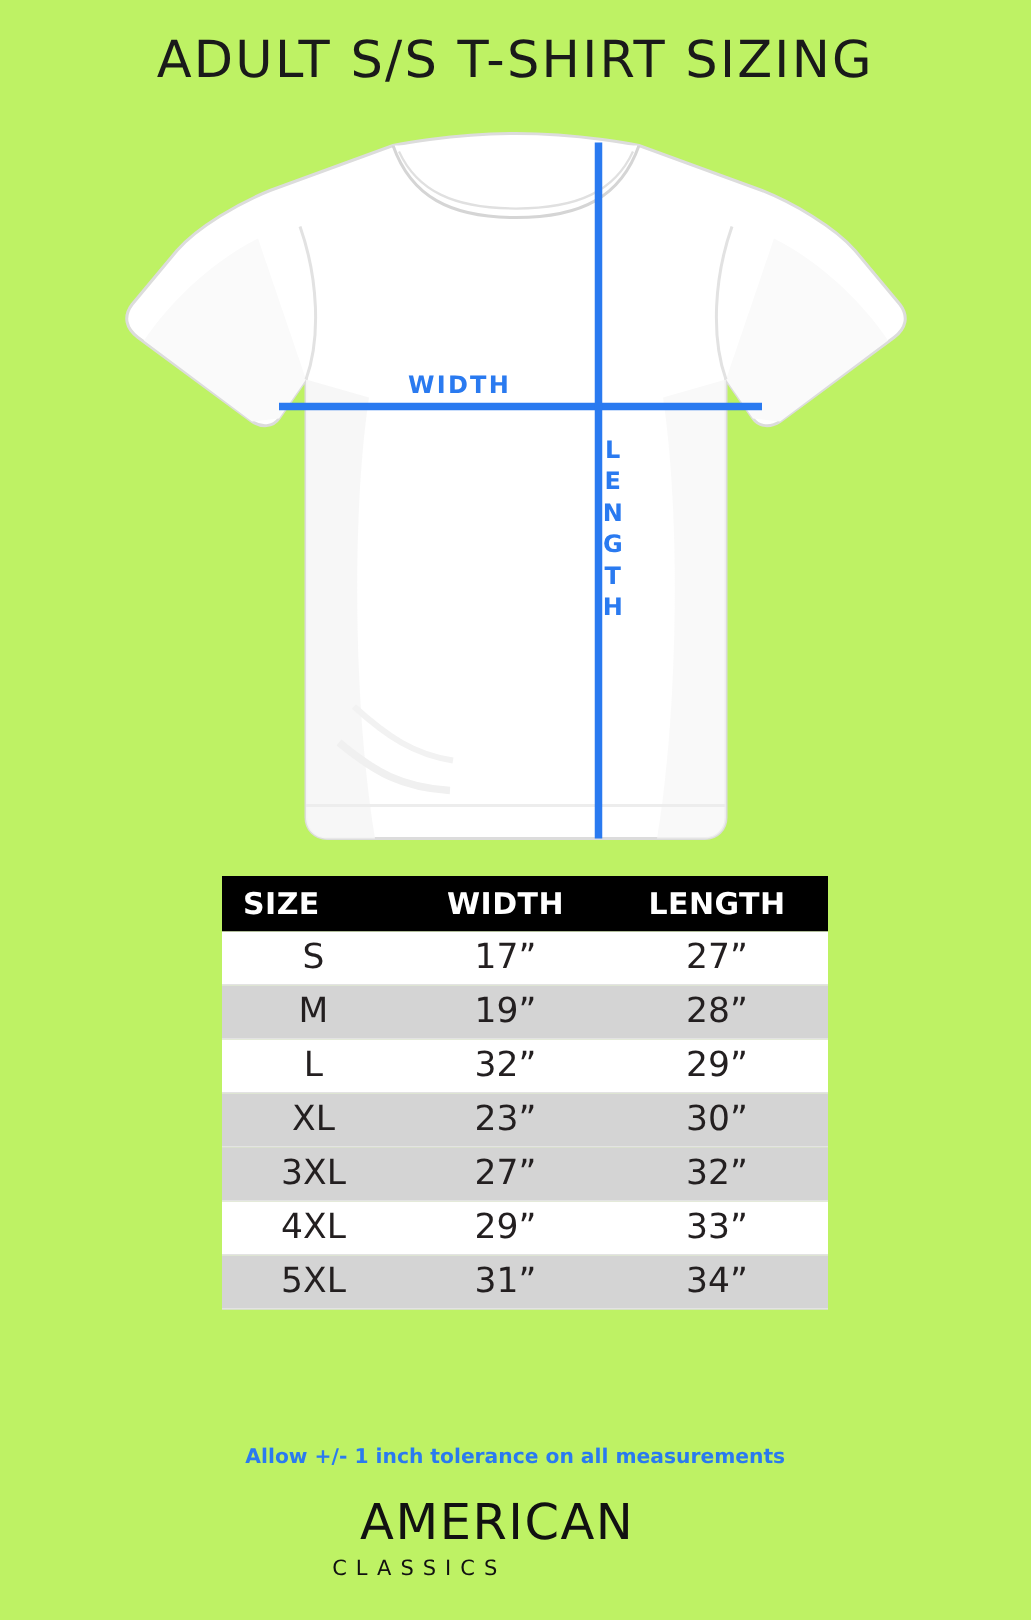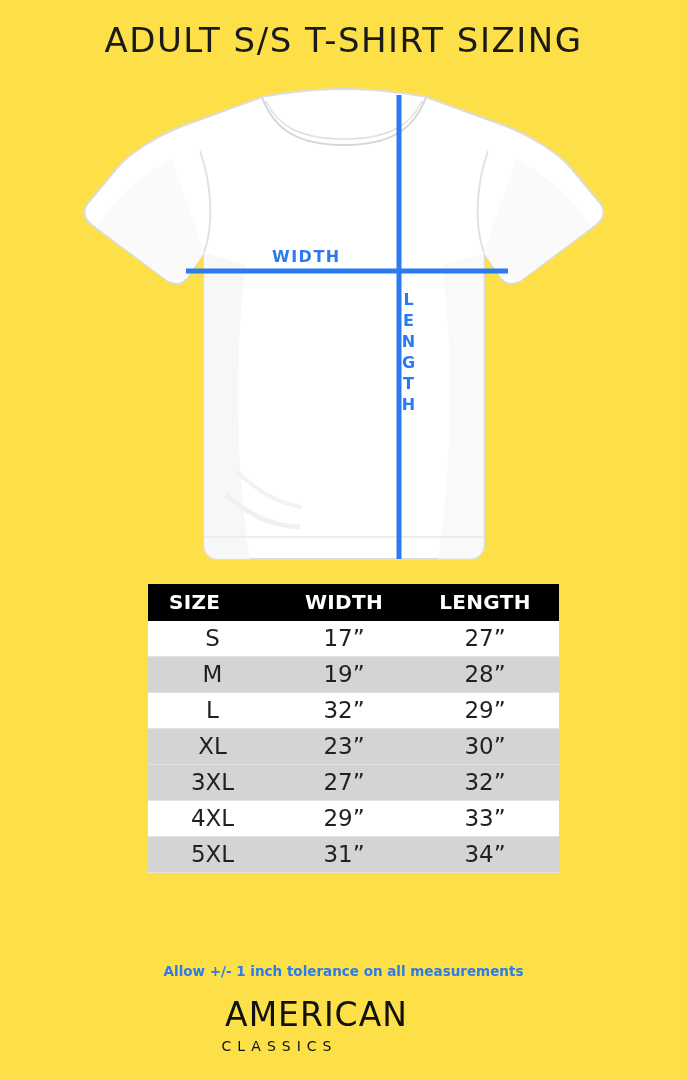--- a/index.html
+++ b/index.html
@@ -11,21 +11,21 @@
     width: 687px;
     height: 1080px;
     position: relative;
     font-family: "Liberation Sans", sans-serif;
     overflow: hidden;
   }
   .page {
     width: 687px;
     height: 1080px;
     position: relative;
-    background: #fde047;
+    background: #bef264;
   }
 
   
   .title {
     position: absolute;
     top: 20px;
     left: 0;
     width: 687px;
     text-align: center;
     font-size: 34px;
@@ -83,21 +83,21 @@
   }
   table.size-table th {
     background: #000000;
     color: #ffffff;
     font-size: 20px;
     font-weight: bold;
     padding: 6px 0 7px 0;
     letter-spacing: 0.3px;
     font-family: "DejaVu Sans", sans-serif;
   }
-  table.size-table th.c0 { text-align: left; padding-left: 21px; width: 108px; }
+  table.size-table th.c0 { text-align: left; padding-left: 14px; width: 108px; }
   table.size-table th.c1 { text-align: center; width: 134px; }
   table.size-table th.c2 { text-align: center; width: 148px; }
   table.size-table td {
     font-size: 23px;
     color: #231f20;
     text-align: center;
     padding: 4px 0 5px 0;
     font-family: "DejaVu Sans", sans-serif;
     font-weight: 400;
     border-bottom: 1px solid #e3e3e3;
@@ -121,20 +121,21 @@
     position: absolute;
     top: 995px;
     left: 0;
     width: 633px;
     text-align: center;
     font-size: 33px;
     letter-spacing: 1px;
     color: #111111;
     font-weight: 400;
     font-family: "DejaVu Sans", sans-serif;
+    padding-left: 15px;
   }
   .brand-sub {
     position: absolute;
     top: 1038px;
     left: 0;
     width: 559px;
     text-align: center;
     font-size: 14px;
     letter-spacing: 6px;
     color: #111111;

